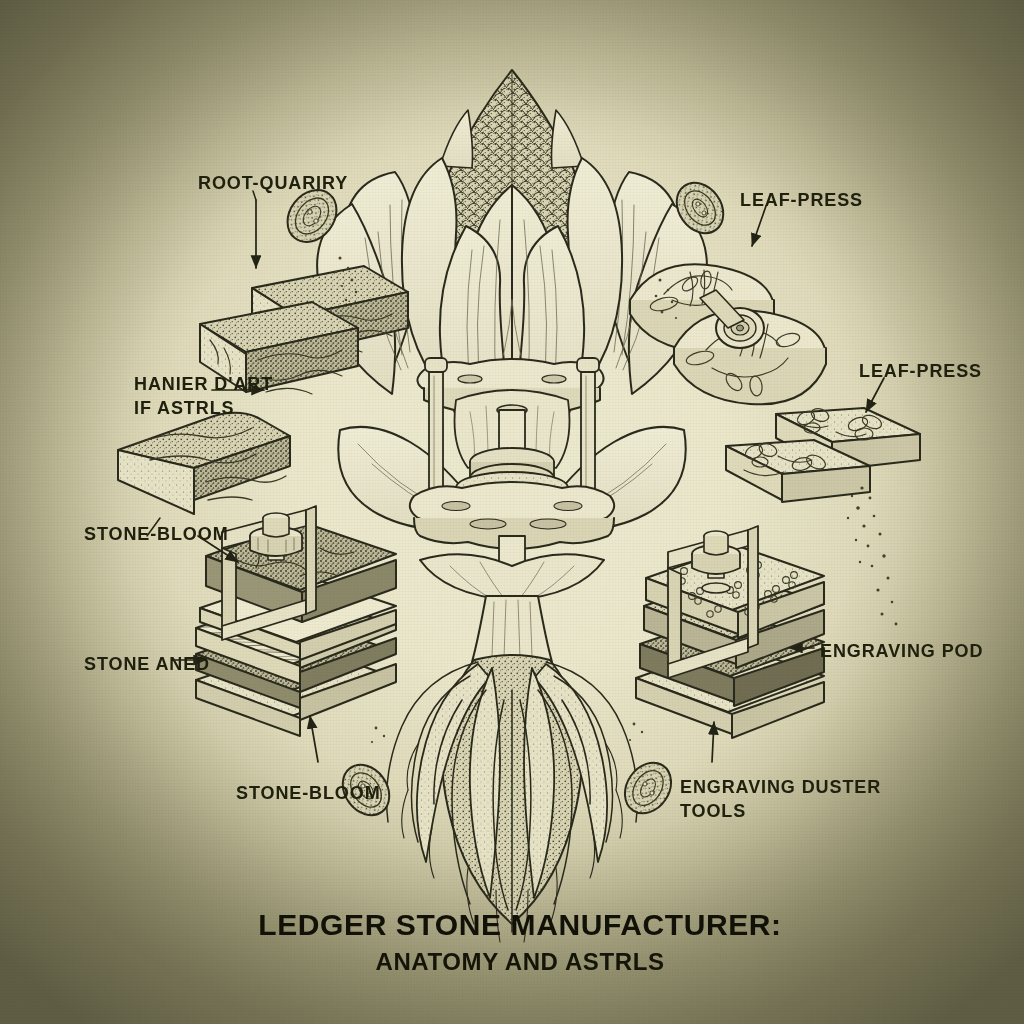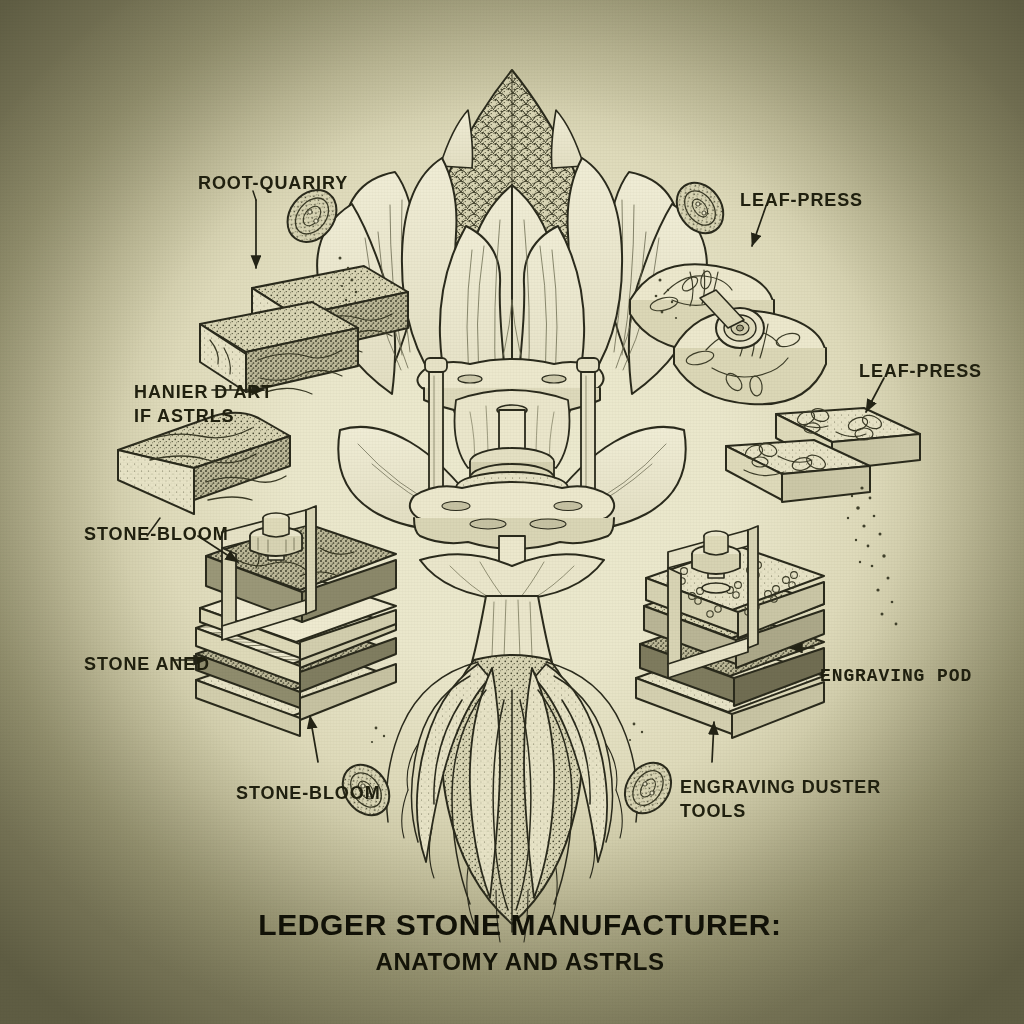--- a/index.html
+++ b/index.html
@@ -550,28 +550,28 @@
         <path d="M253 191 L256 200"></path>
         <path d="M147 536 L160 518"></path>
       </g>
     </g>
   </svg>
 
   <div id="grain"></div>
   <div id="vignette"></div>
 
   <div class="lbl" style="left:198px;top:172px;">ROOT-QUARIRY</div>
-  <div class="lbl" style="left:134px;top:373px;margin-top:8px;">HANIER D'ART
+  <div class="lbl" style="left:134px;top:373px;">HANIER D'ART
 IF ASTRLS</div>
   <div class="lbl" style="left:84px;top:523px;">STONE-BLOOM</div>
   <div class="lbl" style="left:84px;top:653px;">STONE ANED</div>
   <div class="lbl" style="left:236px;top:782px;">STONE-BLOOM</div>
   <div class="lbl" style="left:740px;top:189px;">LEAF-PRESS</div>
   <div class="lbl" style="left:859px;top:360px;">LEAF-PRESS</div>
-  <div class="lbl" style="left:820px;top:665px;font-family:Liberation Mono, monospace;">ENGRAVING POD</div>
+  <div class="lbl" style="left:820px;top:640px;">ENGRAVING POD</div>
   <div class="lbl" style="left:680px;top:776px;">ENGRAVING DUSTER
 TOOLS</div>
 
   <div id="title-block">
     <div id="title-main">LEDGER STONE MANUFACTURER:</div>
     <div id="title-sub">ANATOMY AND ASTRLS</div>
   </div>
 
 </div>
 

